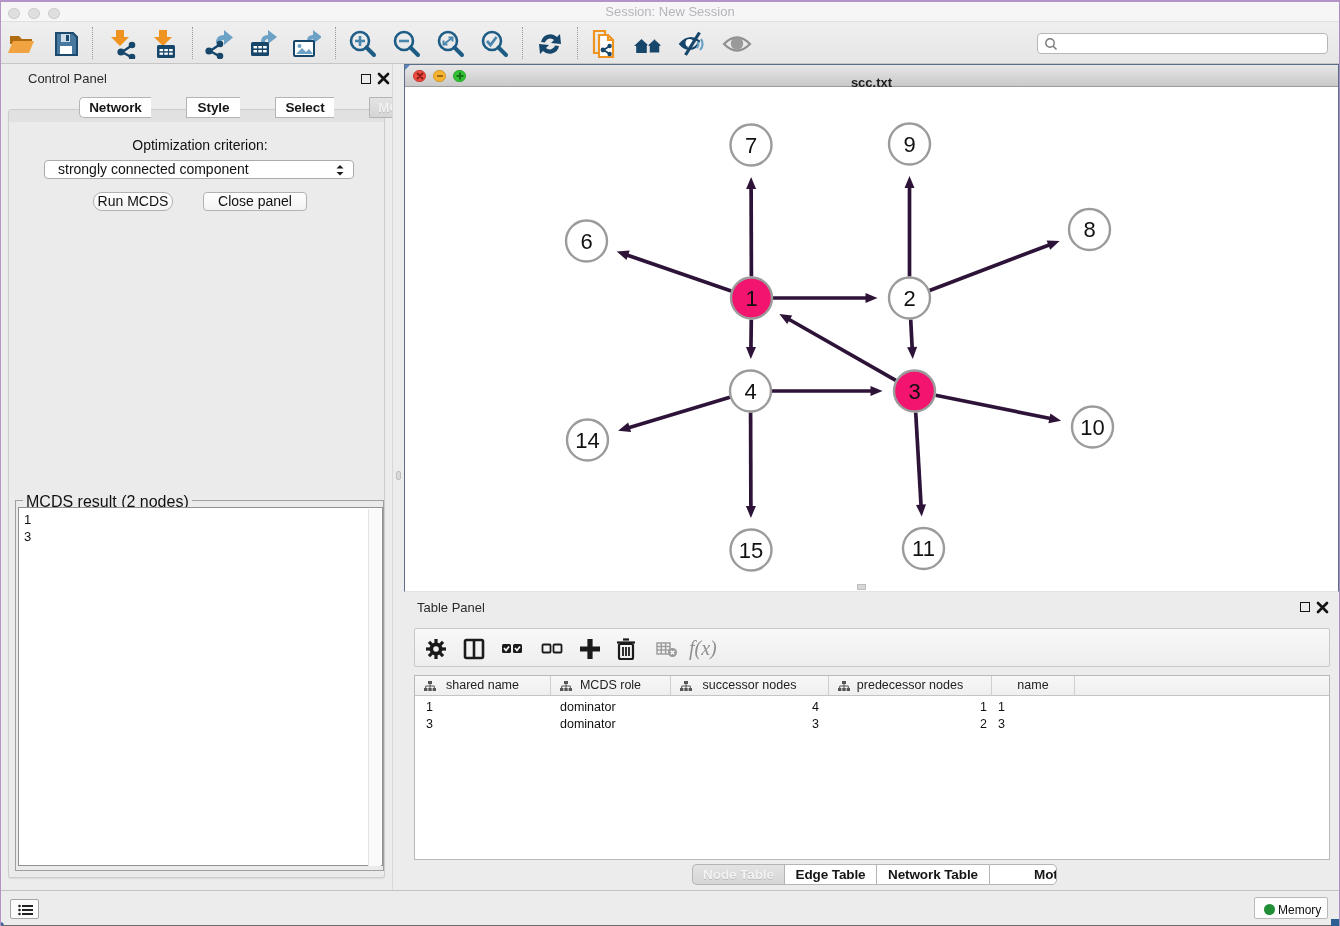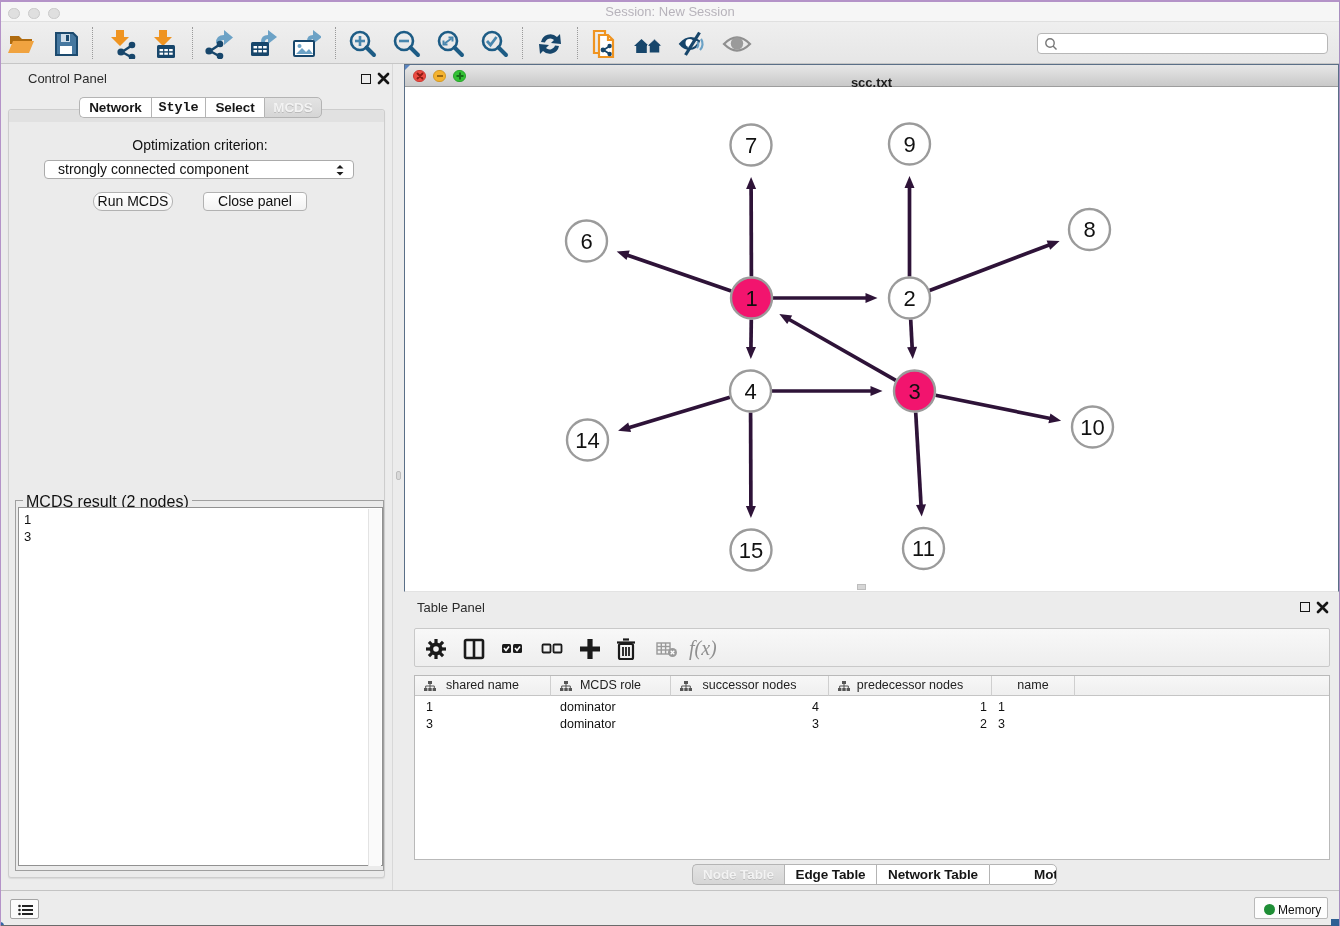--- a/index.html
+++ b/index.html
@@ -197,23 +197,23 @@
     </div>
 </div>
 
 <div id="cpanel-title">Control Panel</div>
 <div class="abs" style="left:361px;top:74px;width:10px;height:10px;border:1.6px solid #151515;"></div>
 <svg class="abs" style="left:377px;top:72px;" width="13" height="13" viewBox="0 0 13 13">
     <path d="M2,2 L11,11 M11,2 L2,11" stroke="#151515" stroke-width="2.7" stroke-linecap="round"></path>
   </svg>
 <div id="cpanel-box"></div>
 <div id="cpanel-box-top"></div>
-<div class="tabrow" style="left:79px; top:97px;">
+<div class="tabrow" style="left:79px; top:97px;gap:35px;">
   <div class="tab first" style="width:72px;">Network</div>
-  <div class="tab" style="width:54px;font-family:Liberation Mono, monospace;">Style</div>
+  <div class="tab" style="width:54px;">Style</div>
   <div class="tab" style="width:59px;">Select</div>
   <div class="tab last sel" style="width:58px;">MCDS</div>
 </div>
 <div id="optlabel">Optimization criterion:</div>
 <div id="selectbox">strongly connected component<svg width="10" height="13" viewBox="0 0 10 13" style="position:absolute;right:8px;top:2.5px;">
       <path d="M1.5,4.5 L5,1 L8.5,4.5 Z" fill="#1a1a1a"></path>
       <path d="M1.5,8 L5,11.5 L8.5,8 Z" fill="#1a1a1a"></path>
     </svg></div>
 <div class="btn" style="left:93px; top:192px; width:80px; height:19px; line-height:17px;border-radius:9px;">Run MCDS</div>
 <div class="btn" style="left:203px; top:192px; width:104px; height:19px; line-height:17px;">Close panel</div>

